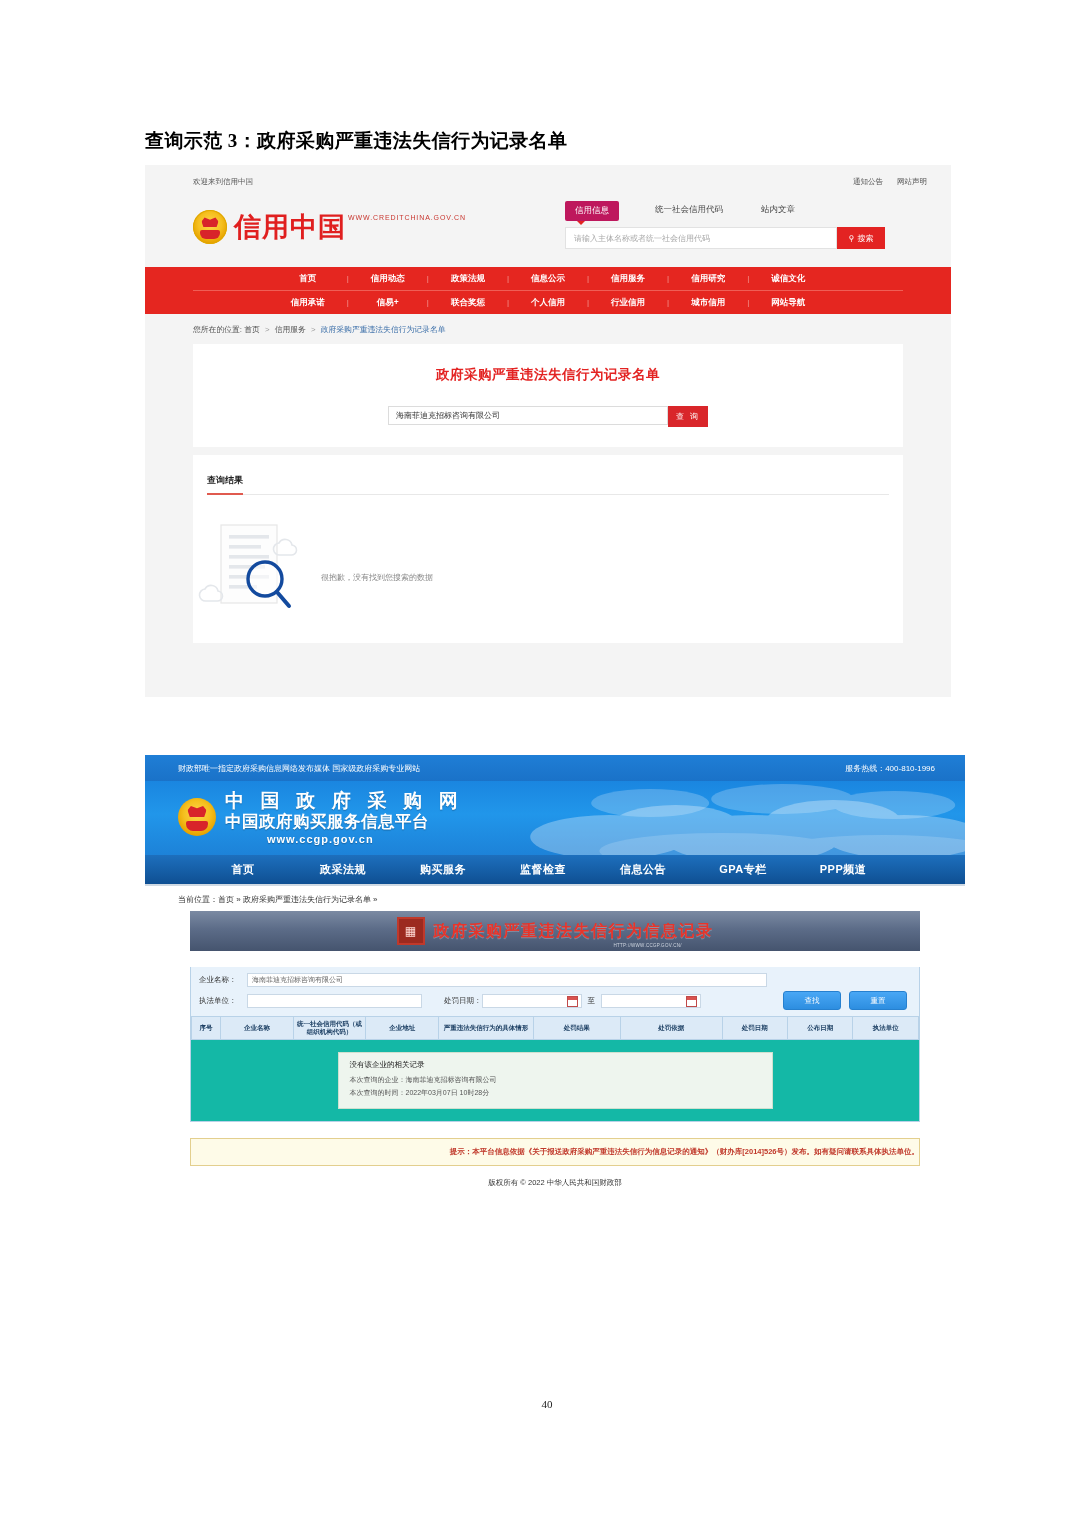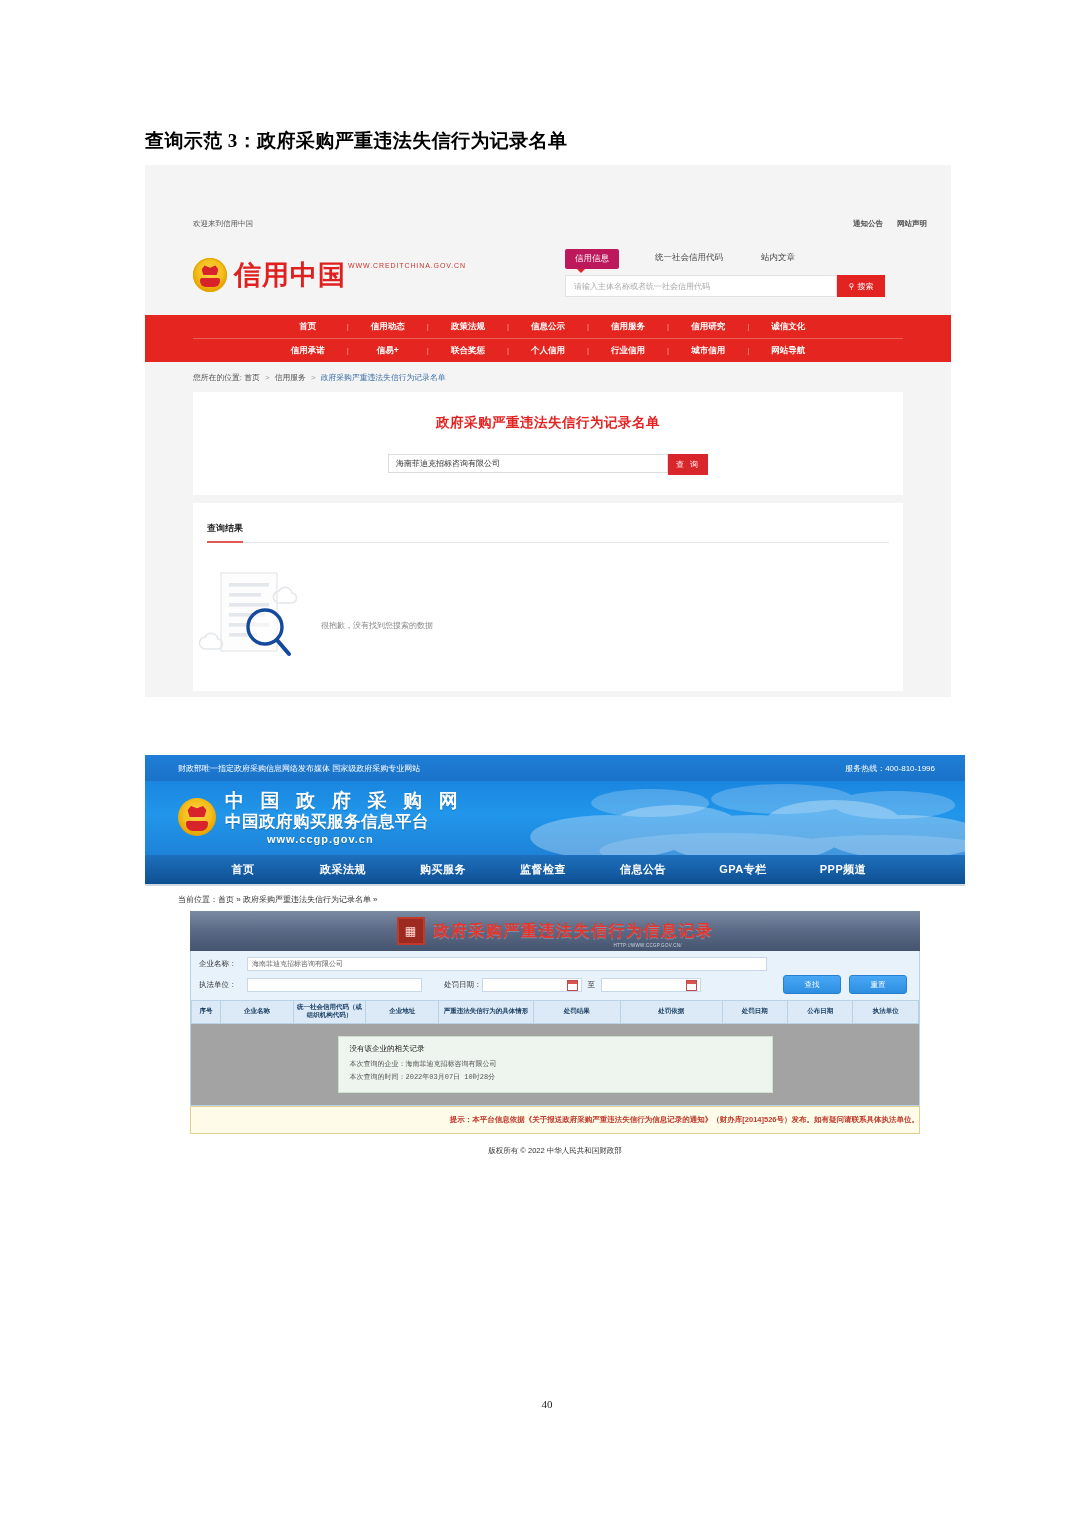--- a/index.html
+++ b/index.html
@@ -45,29 +45,28 @@
     width: 806px;
     height: 532px;
     background: #f4f4f4;
     overflow: hidden;
   }
 
   .cc-topbar {
     height: 22px;
     background: #f4f4f4;
     display: flex;
-    align-items: center;
+    align-items: flex-end;
     justify-content: space-between;
     padding: 0 24px 0 48px;
     box-sizing: border-box;
     font-size: 7.5px;
     color: #555;
-    margin-top: 48px;
-  }
-  .cc-topbar-right { display: flex; gap: 14px; font-weight: bold; }
+  }
+  .cc-topbar-right { display: flex; gap: 14px; }
 
   .cc-header {
     height: 80px;
     background: #f4f4f4;
     display: flex;
     align-items: center;
     padding-left: 48px;
     box-sizing: border-box;
     position: relative;
   }
@@ -290,23 +289,22 @@
   .gp-titletext {
     color: #e8342a; font-weight: bold; font-size: 16px; letter-spacing: 1.5px;
     text-shadow: 0 1px 0 rgba(255,255,255,.25);
   }
   .gp-titleurl {
     position: absolute; left: 58%; bottom: 3px;
     font-size: 4.5px; color: #cfd6e0; letter-spacing: 0.3px;
   }
 
   .gp-body {
-    margin: 0 45px; border: 1px solid #b8d2e8; border-top: none;
-    background: #a3a3a3;
-    font-family: Liberation Mono, monospace;
+    margin: 16px 45px; border: 1px solid #b8d2e8; border-top: none;
+    background: #14b8a6;
   }
 
   .gp-form {
     background: #e8f2fb; padding: 6px 8px 6px 8px;
   }
   .gp-formrow { display: flex; align-items: center; margin-bottom: 4px; }
   .gp-formrow:last-child { margin-bottom: 0; }
   .gp-label { font-size: 7.5px; color: #333; width: 48px; flex: none; }
   .gp-input {
     background: #fff; border: 1px solid #c9d8e6; height: 14px;

